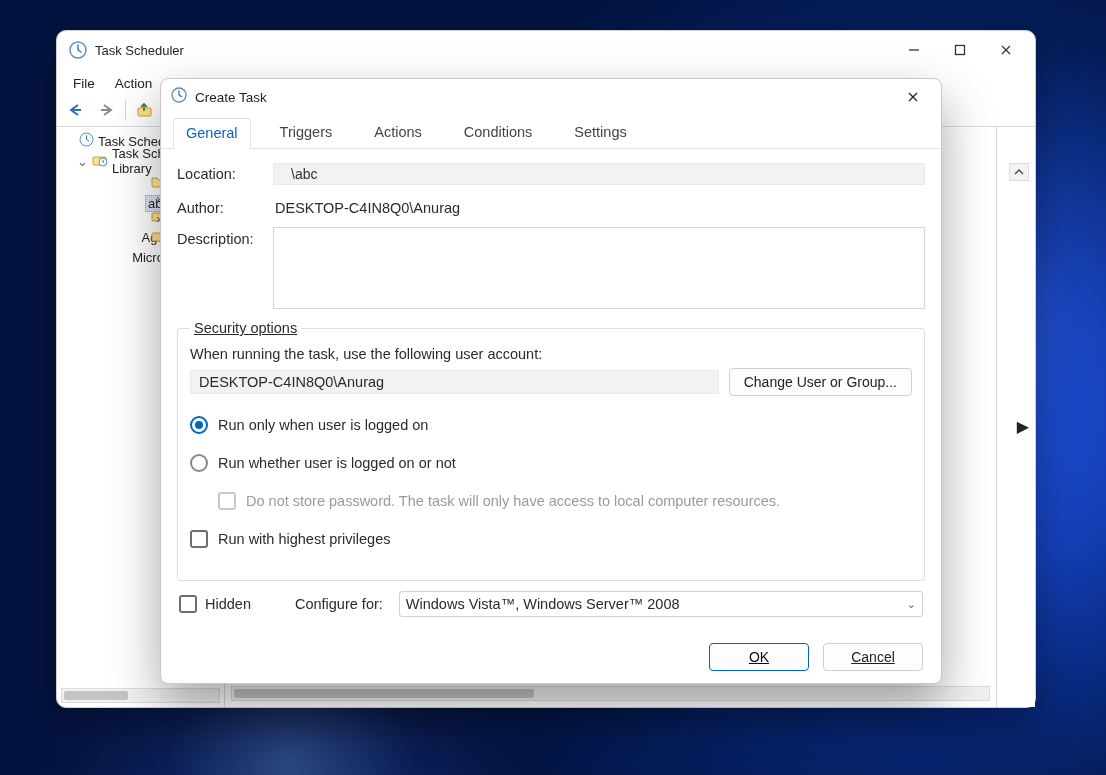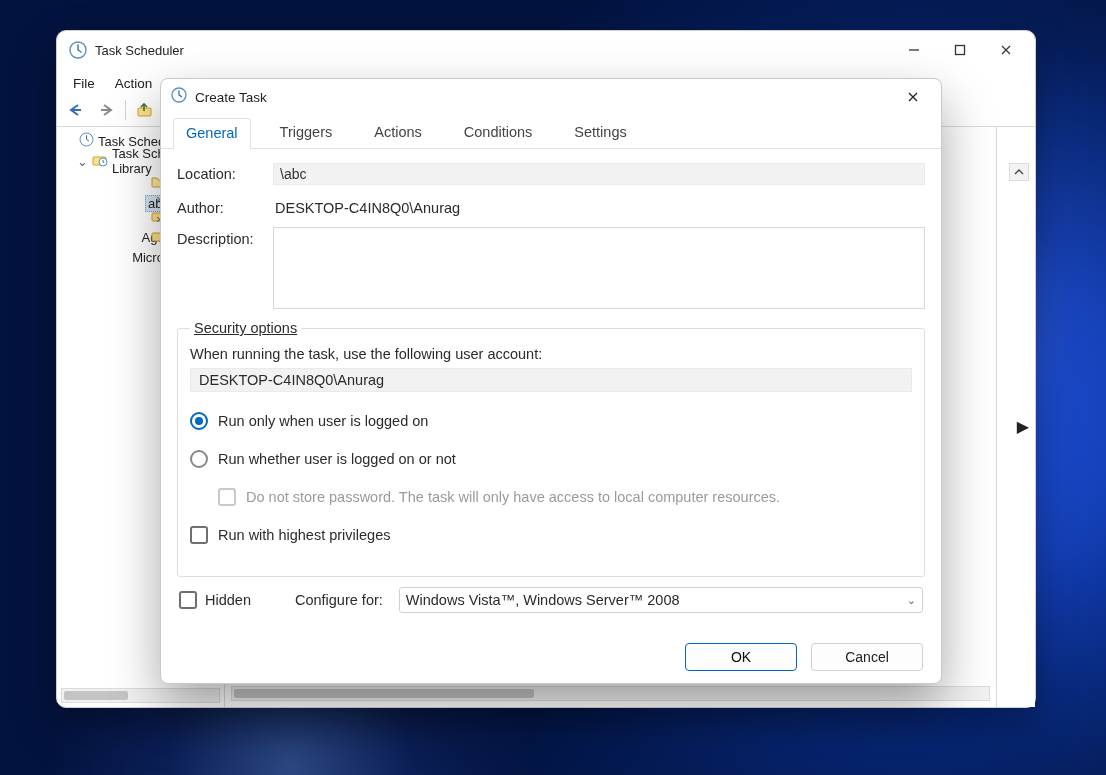--- a/index.html
+++ b/index.html
@@ -74,21 +74,21 @@
   .tab.active { color:#0067c0; border-color:#e1e1e1; background:#fff; position:relative; top:1px; }
 
   .dlg-body { flex:1; padding:10px 16px 4px 16px; overflow:hidden; font-size:14.5px; color:#2b2b2b; }
   .form-row { display:flex; align-items:center; min-height:30px; margin-bottom:4px; }
   .form-row .lbl { width:96px; color:#2b2b2b; }
   .form-row .val { flex:1; }
   .txt-input {
     width:100%; height:22px; border:none; border-bottom:2px solid #0067c0;
     background:#f9fbfe; outline:none; padding:0 4px; font-size:14px;
   }
-  .ro-field { width:100%; background:#f2f2f2; border:1px solid #eaeaea; padding:2px 6px; font-size:14px; color:#323232; }
+  .ro-field { width:100%; background:#f2f2f2; border:1px solid #eaeaea; padding:2px 17px; font-size:14px; color:#323232; }
   .author-val { padding-left:2px; }
   .desc-area { width:100%; height:82px; border:1px solid #d7d7d7; background:#fff; resize:none; outline:none; padding:4px 6px; font-size:14px; }
 
   fieldset.security { border:1px solid #dedede; border-radius:3px; margin:8px 0 10px 0; padding:10px 12px 12px 12px; }
   fieldset.security legend { font-size:14.5px; color:#2b2b2b; padding:0 4px;text-decoration:underline; }
   .sec-row { display:flex; align-items:center; gap:10px; margin:6px 0; }
   .acct-box { flex:1; background:#f2f2f2; border:1px solid #eaeaea; padding:3px 8px; }
   .btn { height:28px; padding:0 14px; background:#fdfdfd; border:1px solid #cfcfcf; border-radius:4px; font-size:14px; color:#222; }
   .btn.primary { border-color:#0067c0; color:#0b0b0b; }
 
@@ -101,21 +101,21 @@
   .disabled-txt { color:#9a9a9a; }
   .indent { margin-left:28px; }
 
   .bottom-row { display:flex; align-items:center; gap:16px; padding:0 2px 2px 2px; }
   .hidden-check { display:flex; align-items:center; gap:8px; }
   .cfg-label { margin-left:28px; }
   .combo { flex:1; display:flex; align-items:center; border:1px solid #d0d0d0; height:26px; padding:0 6px; border-radius:3px; background:#fff; }
   .combo .caret { margin-left:auto; color:#666; font-size:11px; }
 
   .dlg-footer { height:52px; display:flex; align-items:center; justify-content:flex-end; gap:14px; padding:0 18px; }
-  .dlg-footer .btn { width:112px; }
+  .dlg-footer .btn { width:100px;text-decoration:underline; }
 </style>
 </head>
 <body>
 
 <div class="wallpaper"></div>
 <div class="swoosh"></div>
 
 <div class="parent-window">
   <div class="titlebar">
     <span class="app-icon">
@@ -282,20 +282,21 @@
     <div class="form-row" style="align-items:flex-start;">
       <div class="lbl" style="padding-top:4px;">Description:</div>
       <div class="val"><textarea class="desc-area" value="" style=""></textarea></div>
     </div>
 
     <fieldset class="security">
       <legend>Security options</legend>
       <div style="margin-bottom:6px;">When running the task, use the following user account:</div>
       <div class="sec-row">
         <div class="acct-box">DESKTOP-C4IN8Q0\Anurag</div>
+        <button class="btn">Change User or Group...</button>
       </div>
 
       <div class="radio-row">
         <span class="radio">
             <span class="dot"></span>
           </span>
         <span>Run only when user is logged on</span>
       </div>
 
       <div class="radio-row">

